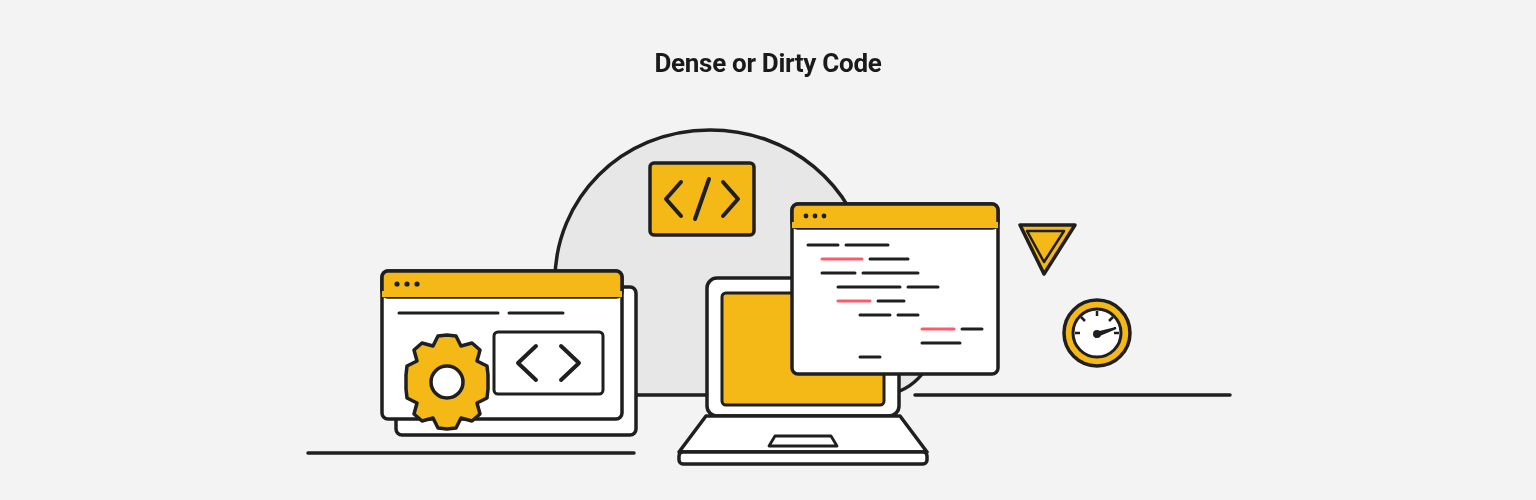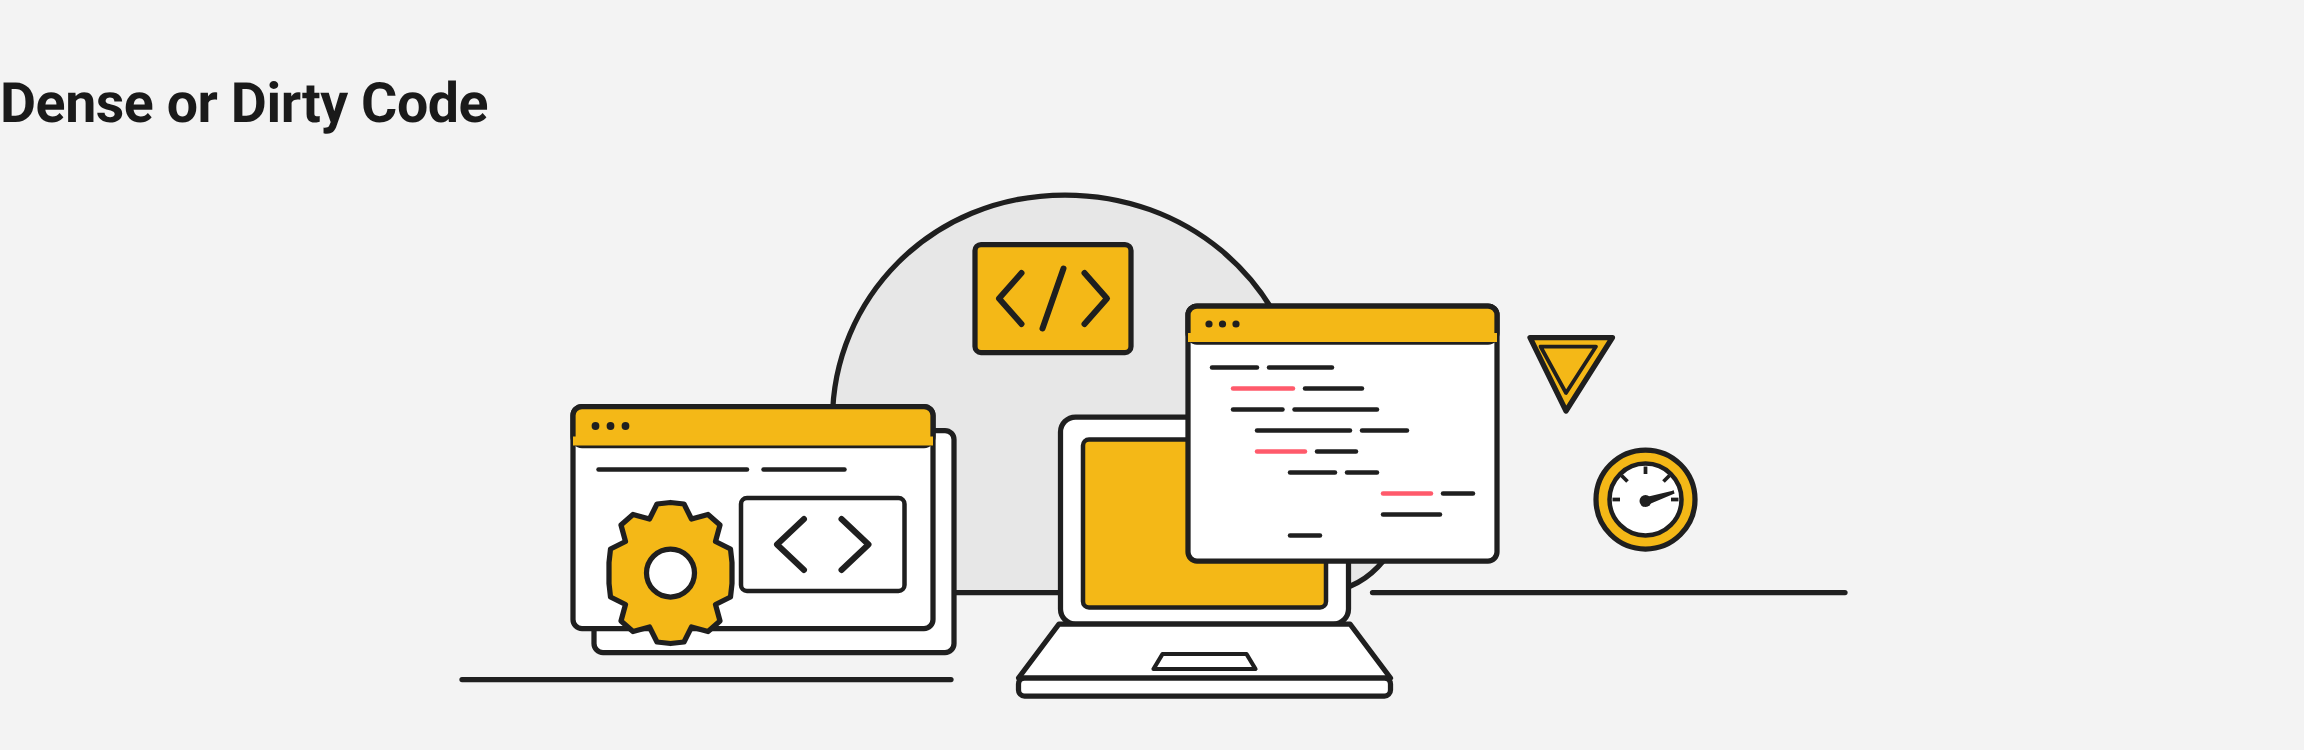--- a/index.html
+++ b/index.html
@@ -9,22 +9,22 @@
     background: #f3f3f3;
     font-family: -apple-system, BlinkMacSystemFont, "Segoe UI", Roboto, Helvetica, Arial, sans-serif;
     position: relative;
     overflow: hidden;
   }
   .title {
     position: absolute;
     top: 48px;
     left: 0;
     width: 100%;
-    text-align: left;
-    font-size: 37px;
+    text-align: center;
+    font-size: 26px;
     font-weight: 700;
     color: #1a1a1a;
     letter-spacing: -0.3px;
   }
   .stage {
     position: absolute;
     top: 0; left: 0;
     width: 1536px;
     height: 500px;
   }

